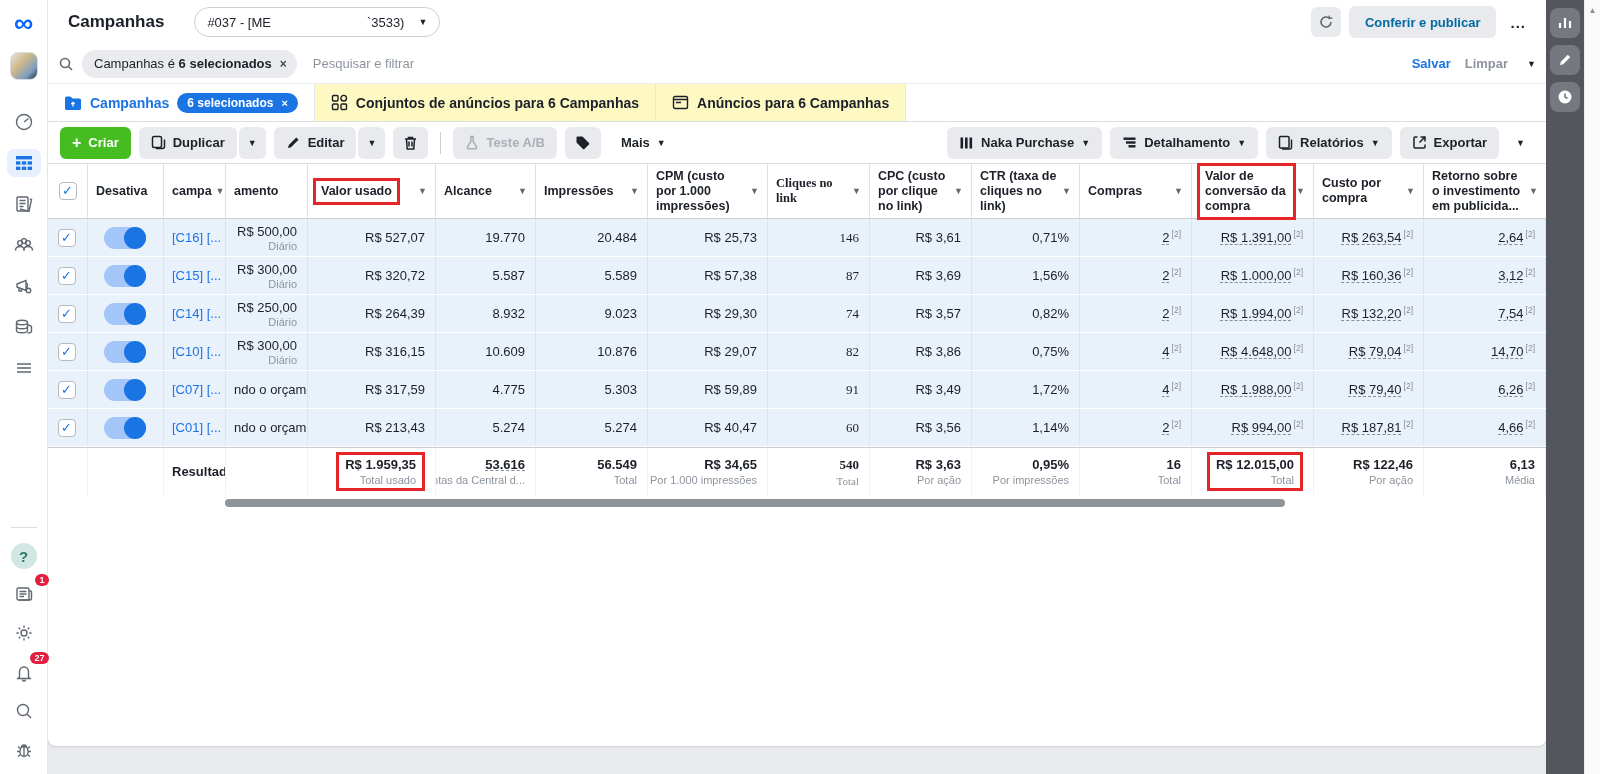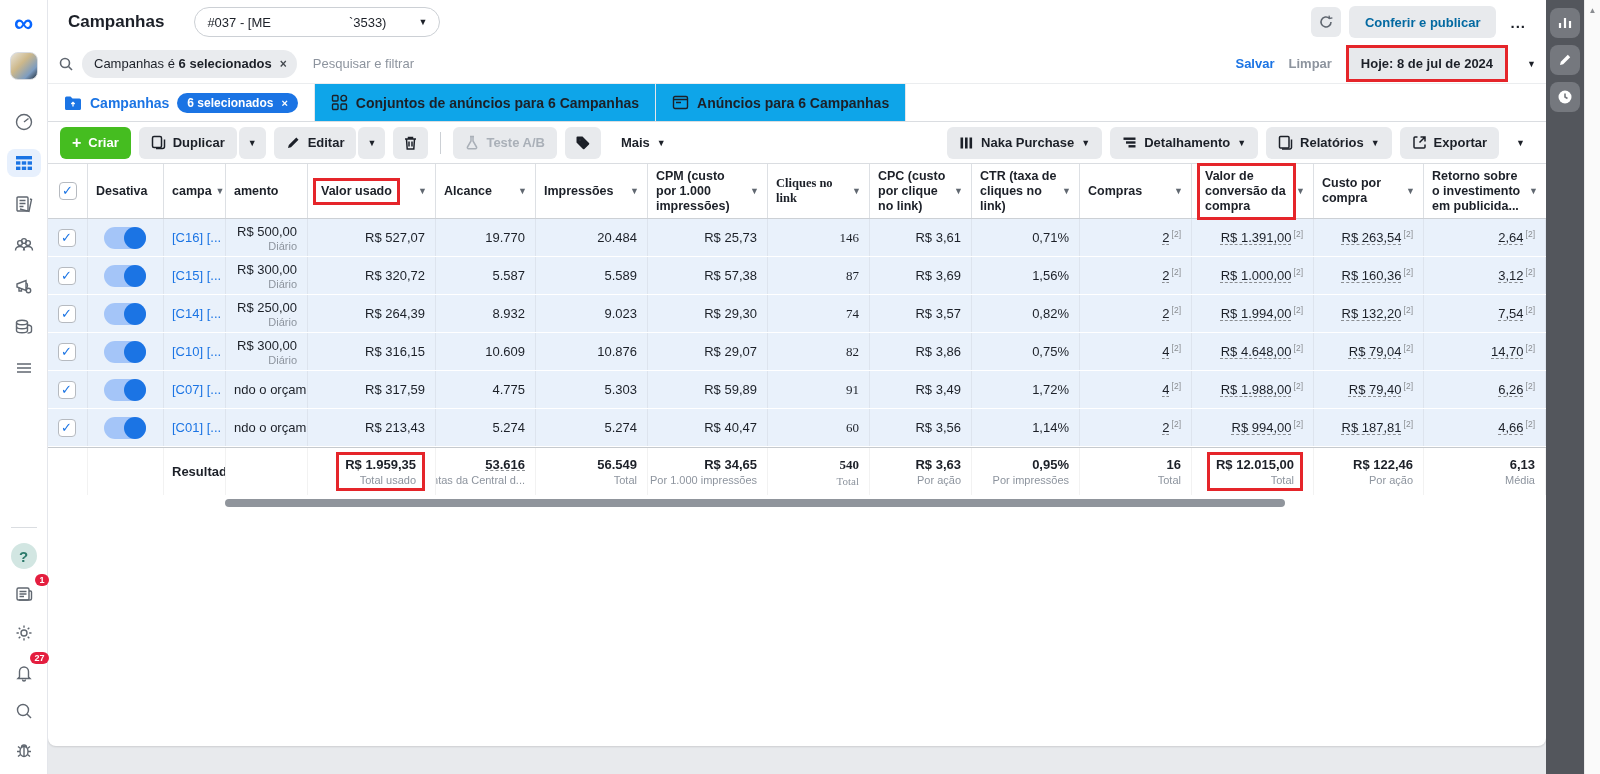--- a/index.html
+++ b/index.html
@@ -25,21 +25,21 @@
   .rail { position:absolute; left:1546px; top:0; width:38px; height:774px; background:#53565c; z-index:6; display:flex; flex-direction:column; align-items:center; gap:7px; padding-top:8px;}
   .rail-btn { width:30px; height:30px; border-radius:8px; background:#75787e; display:flex; align-items:center; justify-content:center; cursor:pointer;}
   .rail-btn svg { stroke:#fff; fill:none; stroke-width:1.6;}
   .vscroll { position:absolute; left:1584px; top:0; width:16px; height:774px; background:#fafafa; border-left:1px solid #ebebeb; z-index:6;}
   .vscroll .arrow { color:#8a8d91; font-size:8px; text-align:center; margin-top:6px;}
 
   
   .main { position:absolute; left:48px; top:0; width:1498px; height:774px; background:#e8eaed;}
   .topbar { height:44px; background:#fff; display:flex; align-items:center; padding:0 14px 0 20px;}
   .page-title { font-size:17px; font-weight:bold; }
-  .account-pill { margin-left:30px; width:246px; height:30px; border:1px solid #ccd0d5; border-radius:16px; display:flex; align-items:center; padding:0 12px; font-size:13px; background:#fff; cursor:pointer;gap:18px;}
+  .account-pill { margin-left:30px; width:246px; height:30px; border:1px solid #ccd0d5; border-radius:16px; display:flex; align-items:center; padding:0 12px; font-size:13px; background:#fff; cursor:pointer;}
   .account-pill .gap { flex:1; }
   .caret { font-size:9px; color:#1c2028; }
   .top-right { margin-left:auto; display:flex; align-items:center; gap:8px;}
   .icon-btn-sq { width:30px; height:30px; border-radius:6px; background:#e8eaed; display:flex; align-items:center; justify-content:center; cursor:pointer;}
   .icon-btn-sq svg { stroke:#606770; fill:none; stroke-width:1.6;}
   .btn-disabled { height:30px; padding:16px 16px; border-radius:6px; background:#e8eaed; color:#0369a1; font-size:13px; font-weight:600; display:flex; align-items:center;}
   .dots { font-size:15px; font-weight:bold; letter-spacing:1px; padding:0 6px; cursor:pointer;}
 
   
   .filterbar { height:40px; background:#fff; display:flex; align-items:center; padding:0 8px 0 10px; border-bottom:1px solid #eceef0;}
@@ -51,21 +51,21 @@
   .filter-right { margin-left:auto; display:flex; align-items:center; gap:14px;}
   .link-blue { color:#1b74e4; font-size:13px; font-weight:600; cursor:pointer;}
   .link-gray { color:#8d949e; font-size:13px; font-weight:600; cursor:pointer;}
   .redbox { border:3px solid #e5252a; display:inline-block; }
   .date-btn { background:#e7e9ec; height:31px; display:flex; align-items:center; padding:0 12px; font-size:13px; font-weight:600; color:#1c2028; cursor:pointer;}
   .date-caret { margin-left:5px; margin-right:2px;}
 
   
   .card { background:#fff; height:662px; border-radius:0 0 8px 8px; box-shadow:0 1px 2px rgba(0,0,0,.12); position:relative; overflow:hidden;}
   .tabs { height:38px; display:flex; border-bottom:1px solid #dadde1; background:#fff;}
-  .tab { display:flex; align-items:center; gap:8px; padding:0 16px; font-size:14px; font-weight:bold; border-right:1px solid #e4e6eb; cursor:pointer; background:#0ea5e9;}
+  .tab { display:flex; align-items:center; gap:8px; padding:0 16px; font-size:14px; font-weight:bold; border-right:1px solid #e4e6eb; cursor:pointer; background:#fef9c3;}
   .tab.active { background:#fff; color:#1b74e4;}
   .tab .badge { background:#1b74e4; color:#fff; border-radius:12px; padding:3px 10px; font-size:12px; font-weight:600; display:flex; gap:8px; align-items:center;}
   .tab .badge .x { font-size:11px; cursor:pointer;}
   .tab svg { flex:none; }
   .tabs .filler { flex:1; background:#fff;}
 
   
   .toolbar { height:41px; display:flex; align-items:center; padding:0 12px; gap:8px; background:#fff;}
   .btn { height:32px; border-radius:6px; background:#e8eaed; display:flex; align-items:center; padding:0 12px; font-size:13px; font-weight:600; gap:7px; cursor:pointer; white-space:nowrap;}
   .btn svg { stroke:#1c2028; fill:none; stroke-width:1.5;}
@@ -264,23 +264,20 @@
         <path d="M10.5 10.5 L14 14"></path>
       </svg>
     <div class="chip">
       <span><span>Campanhas é</span> <b>6 selecionados</b></span>
       <span class="x">×</span>
     </div>
     <span class="search-ph">Pesquisar e filtrar</span>
     <div class="filter-right">
       <span class="link-blue">Salvar</span>
       <span class="link-gray">Limpar</span>
-      <span class="redbox">
-        <span class="date-btn">Hoje: 8 de jul de 2024</span>
-      </span>
       <span class="caret date-caret">▼</span>
     </div>
   </div>
 
   <div class="card">
 
     <div class="tabs">
       <div class="tab active">
         <svg width="18" height="16" viewBox="0 0 18 16">
             <path d="M1 3 a1.5 1.5 0 0 1 1.5-1.5 h4 l2 2 h7 A1.5 1.5 0 0 1 17 5 v8.5 a1.5 1.5 0 0 1 -1.5 1.5 h-13 A1.5 1.5 0 0 1 1 13.5 Z" fill="#1b74e4"></path>

